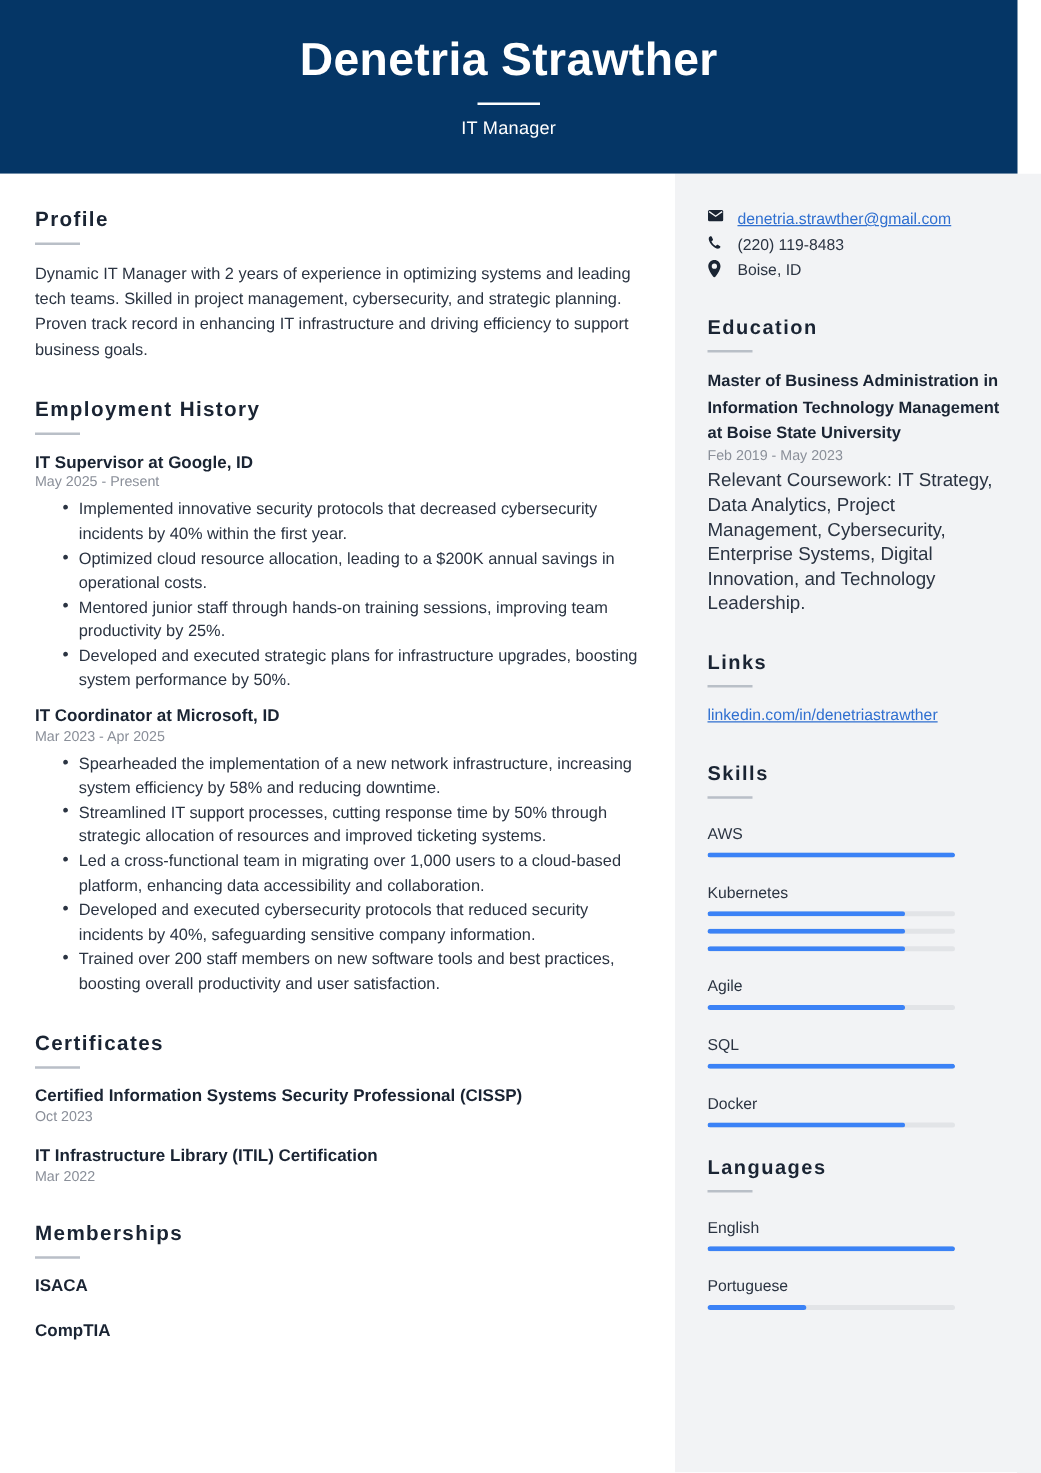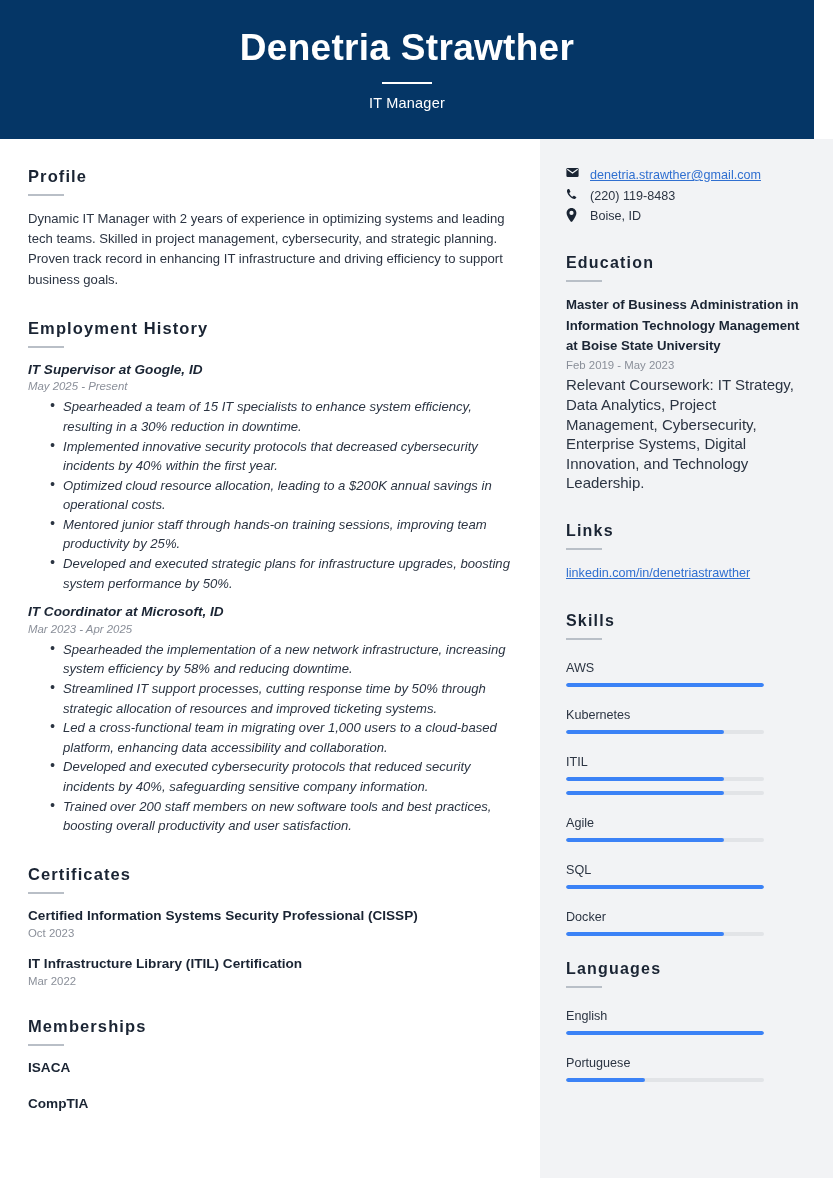--- a/index.html
+++ b/index.html
@@ -95,21 +95,21 @@
 
   
   .profile-text {
     font-size: 13.1px;
     line-height: 20.2px;
     color: #2b3442;
     margin: 0;
   }
 
   
-  .job { margin-bottom: 0; font-style: italic; }
+  .job { margin-bottom: 0; }
   .job-title {
     font-size: 13.6px;
     font-weight: bold;
     color: #1a2433;
     margin: 0 0 1px 0;
     line-height: 1.3;
   }
   .job-date {
     font-size: 11.4px;
     color: #8a8f99;
@@ -265,21 +265,20 @@
       <div class="block-gap-lg"></div>
 
       <div class="section">
         <div class="section-heading">Employment History</div>
         <div class="heading-rule"></div>
 
         <div class="job">
           <div class="job-title">IT Supervisor at Google, ID</div>
           <div class="job-date">May 2025 - Present</div>
           <ul class="bullets">
-            <li>Spearheaded a team of 15 IT specialists to enhance system efficiency, resulting in a 30% reduction in downtime.</li>
             <li>Implemented innovative security protocols that decreased cybersecurity incidents by 40% within the first year.</li>
             <li>Optimized cloud resource allocation, leading to a $200K annual savings in operational costs.</li>
             <li>Mentored junior staff through hands-on training sessions, improving team productivity by 25%.</li>
             <li>Developed and executed strategic plans for infrastructure upgrades, boosting system performance by 50%.</li>
           </ul>
         </div>
 
         <div class="block-gap-sm"></div>
 
         <div class="job">
@@ -382,21 +381,20 @@
                 <div class="bar-fill" style="width: 100%;"></div>
               </div>
             </div>
             <div class="bar-row">
               <div class="bar-label">Kubernetes</div>
               <div class="bar-track">
                 <div class="bar-fill" style="width: 80%;"></div>
               </div>
             </div>
             <div class="bar-row">
-              <div class="bar-label">ITIL</div>
               <div class="bar-track">
                 <div class="bar-fill" style="width: 80%;"></div>
               </div>
             </div>
             <div class="bar-row">
               <div class="bar-track">
                 <div class="bar-fill" style="width: 80%;"></div>
               </div>
             </div>
             <div class="bar-row">

